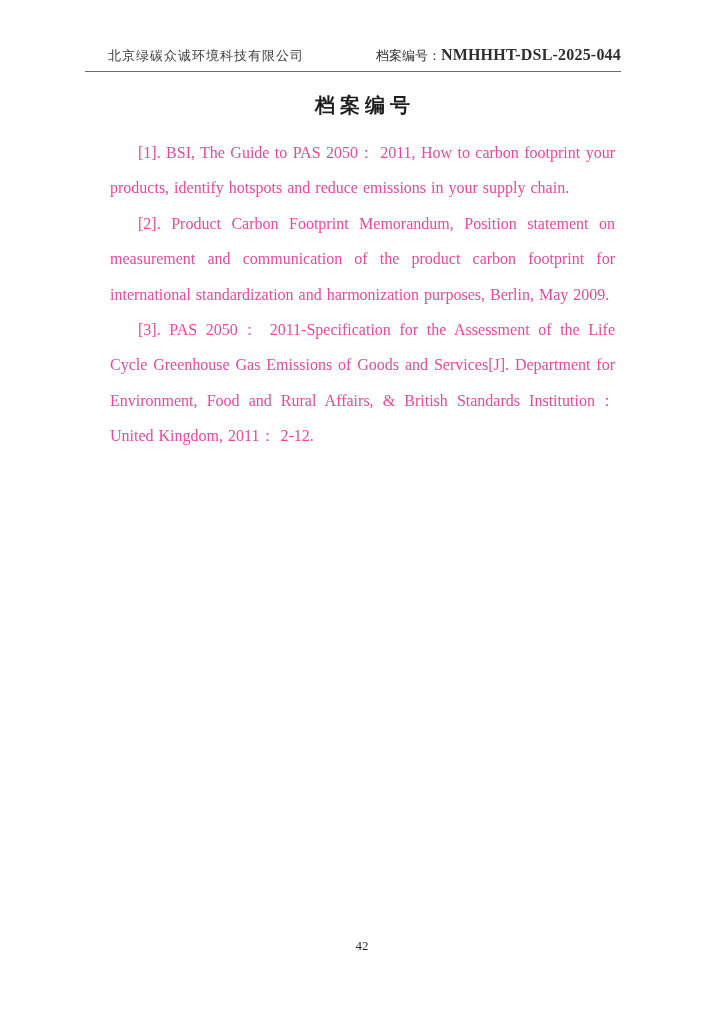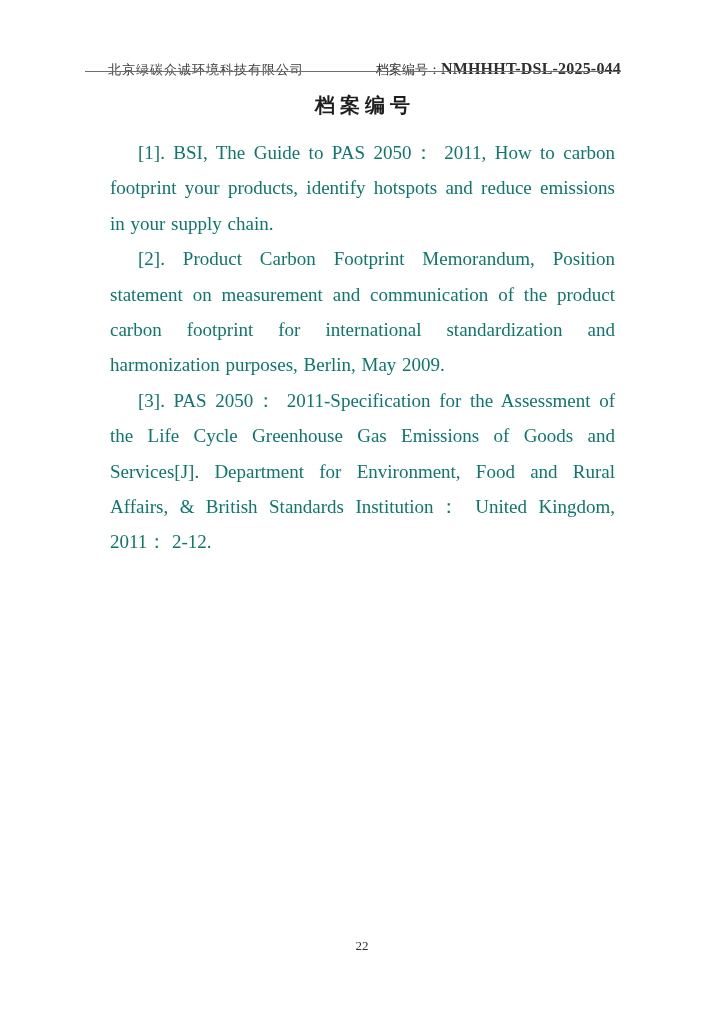--- a/index.html
+++ b/index.html
@@ -9,21 +9,21 @@
     width: 724px;
     height: 1024px;
     margin: 0 auto;
     background: #ffffff;
     font-family: "Liberation Serif", serif;
     overflow: hidden;
   }
   .header {
     position: absolute;
     left: 85px;
-    top: 60px;
+    top: 46px;
     width: 536px;
     display: flex;
     justify-content: space-between;
     align-items: center;
     gap: 28px;
   }
   .company {
     font-size: 13px;
     letter-spacing: 1px;
     color: #3d3d3d;
@@ -59,25 +59,25 @@
     text-indent: 5px;
     color: #1f1f1f;
   }
   .refs {
     position: absolute;
     left: 110px;
     top: 135px;
     width: 505px;
   }
   .refs p {
-    font-size: 19px;
+    font-size: 16px;
     line-height: 35.4px;
     text-align: justify;
     text-indent: 28px;
-    color: #0f766e;
+    color: #ec4899;
     word-spacing: 1px;
   }
   .page-number {
     position: absolute;
     left: 0;
     top: 938px;
     width: 100%;
     text-align: center;
     font-size: 13px;
     color: #2e2e2e;
@@ -98,15 +98,15 @@
   <div class="header-rule"></div>
 
   <div class="title">档案编号</div>
 
   <div class="refs">
     <p>[1]. BSI, The Guide to PAS 2050： 2011, How to carbon footprint your products, identify hotspots and reduce emissions in your supply chain.</p>
     <p>[2]. Product Carbon Footprint Memorandum, Position statement on measurement and communication of the product carbon footprint for international standardization and harmonization purposes, Berlin, May 2009.</p>
     <p>[3]. PAS 2050： 2011-Specification for the Assessment of the Life Cycle Greenhouse Gas Emissions of Goods and Services[J]. Department for Environment, Food and Rural Affairs, &amp; British Standards Institution： United Kingdom, 2011： 2-12.</p>
   </div>
 
-  <div class="page-number">22</div>
+  <div class="page-number">42</div>
 
 </div>
 
 </body></html>

